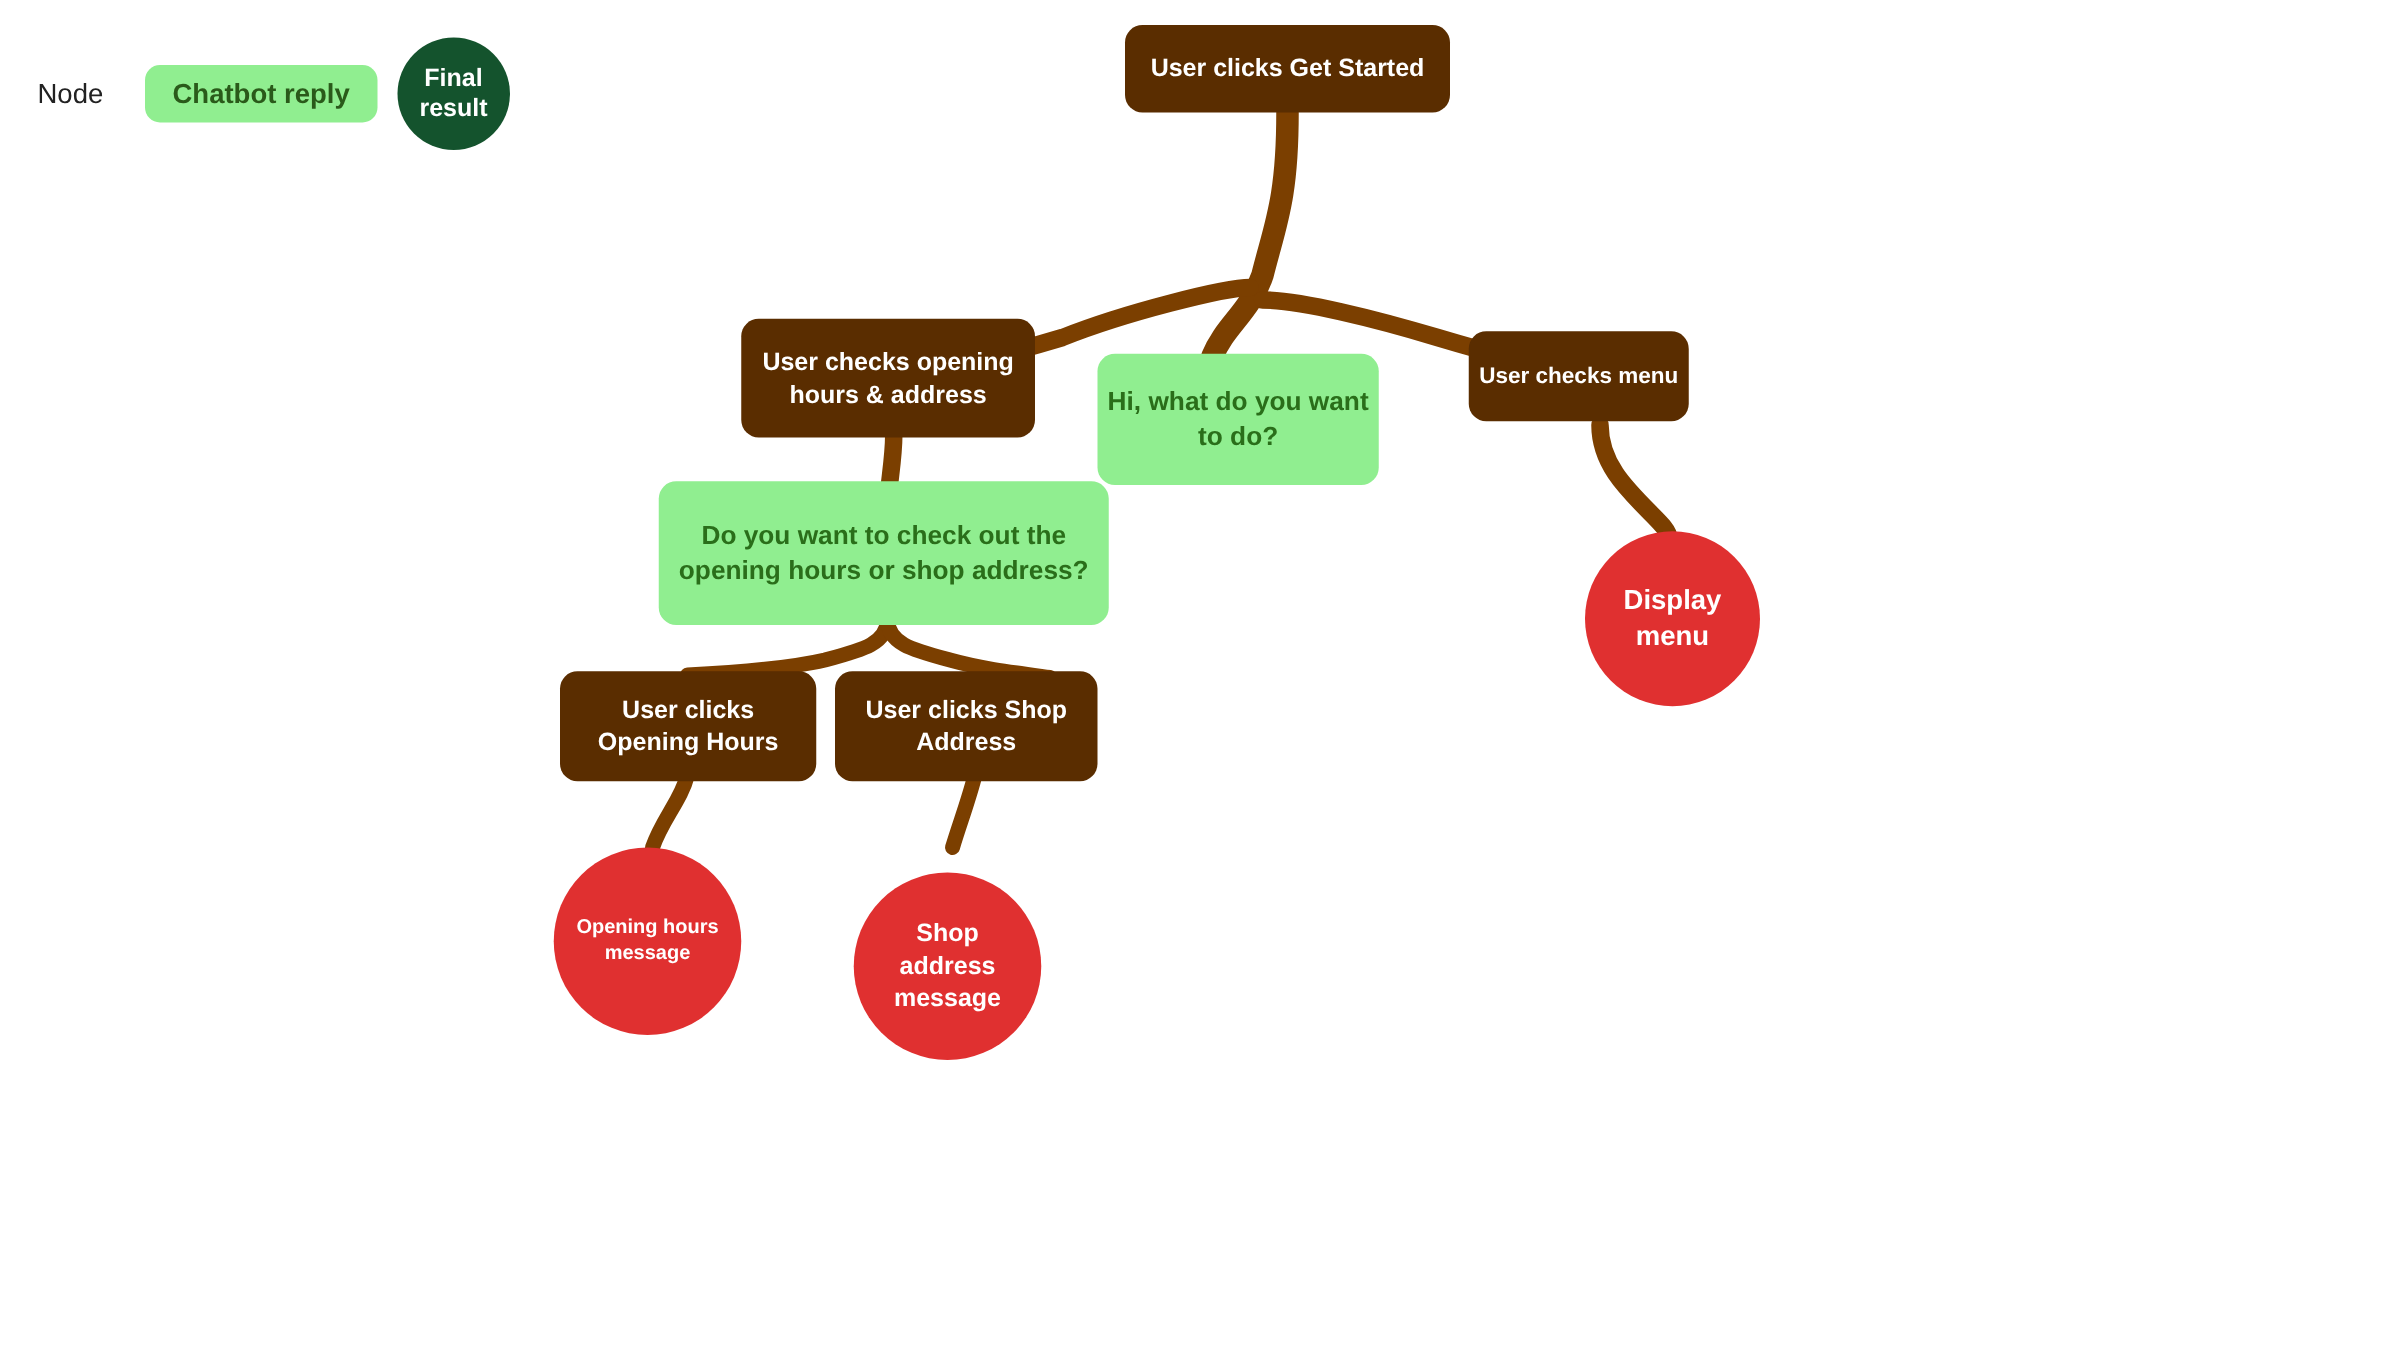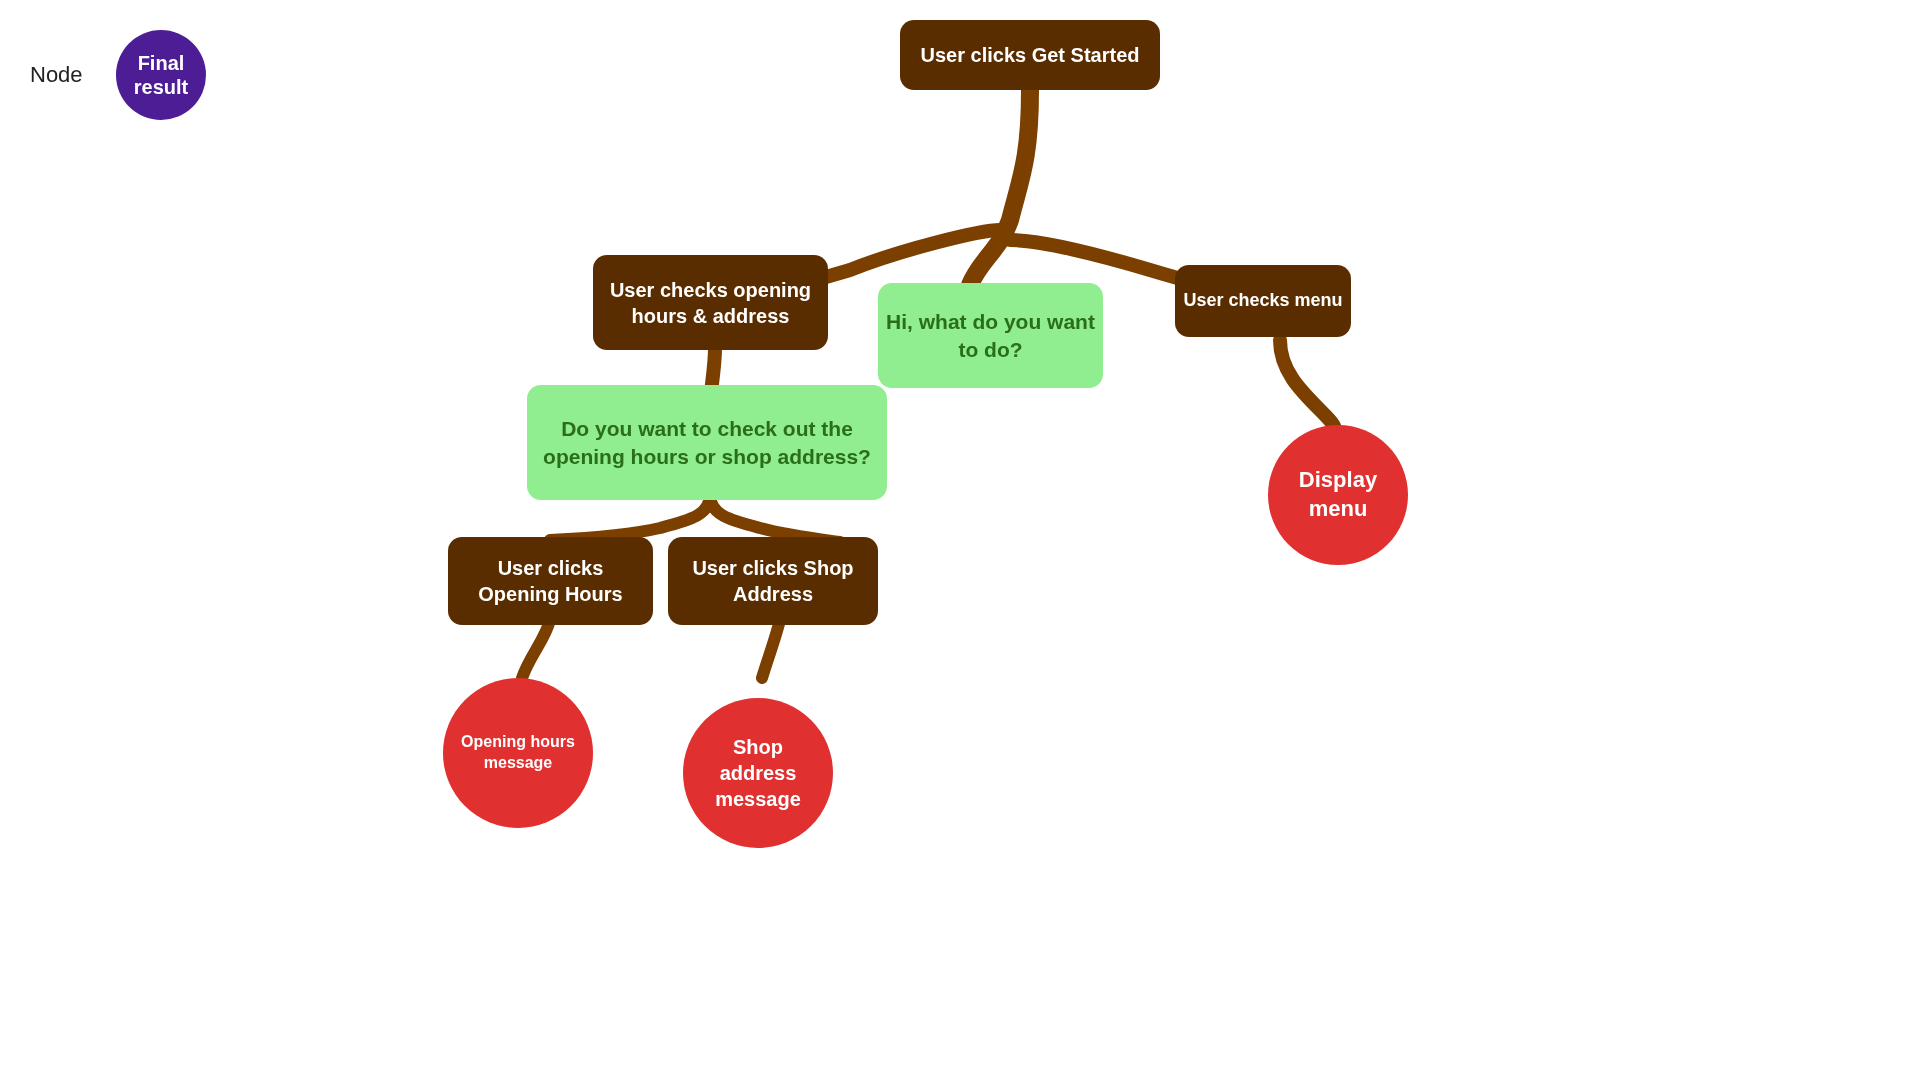--- a/index.html
+++ b/index.html
@@ -40,21 +40,21 @@
     .chatbot-badge {
       background: #90ee90;
       color: #2a5a1a;
       border-radius: 12px;
       padding: 10px 22px;
       font-size: 22px;
       font-weight: bold;
       border: none;
     }
     .final-badge {
-      background: #4c1d95;
+      background: #14532d;
       color: #fff;
       border-radius: 50%;
       width: 90px;
       height: 90px;
       display: flex;
       align-items: center;
       justify-content: center;
       font-size: 20px;
       font-weight: bold;
       text-align: center;
@@ -97,20 +97,21 @@
       height: 1080px;
       pointer-events: none;
     }
   </style>
 </head>
 <body>
 
 <div class="legend">
   <div class="legend-row">
     <span class="legend-label">Node</span>
+    <div class="chatbot-badge">Chatbot reply</div>
     <div class="final-badge">Final result</div>
   </div>
 </div>
 
 <svg class="connections">
 
   <path d="M 1030 90 C 1030 160, 1020 180, 1010 220 C 1000 250, 980 260, 970 285" stroke="#7b3f00" stroke-width="18" fill="none" stroke-linecap="round"></path>
 
   <path d="M 1000 230 C 980 230, 900 250, 850 270 C 800 285, 760 295, 715 303" stroke="#7b3f00" stroke-width="14" fill="none" stroke-linecap="round"></path>
 

